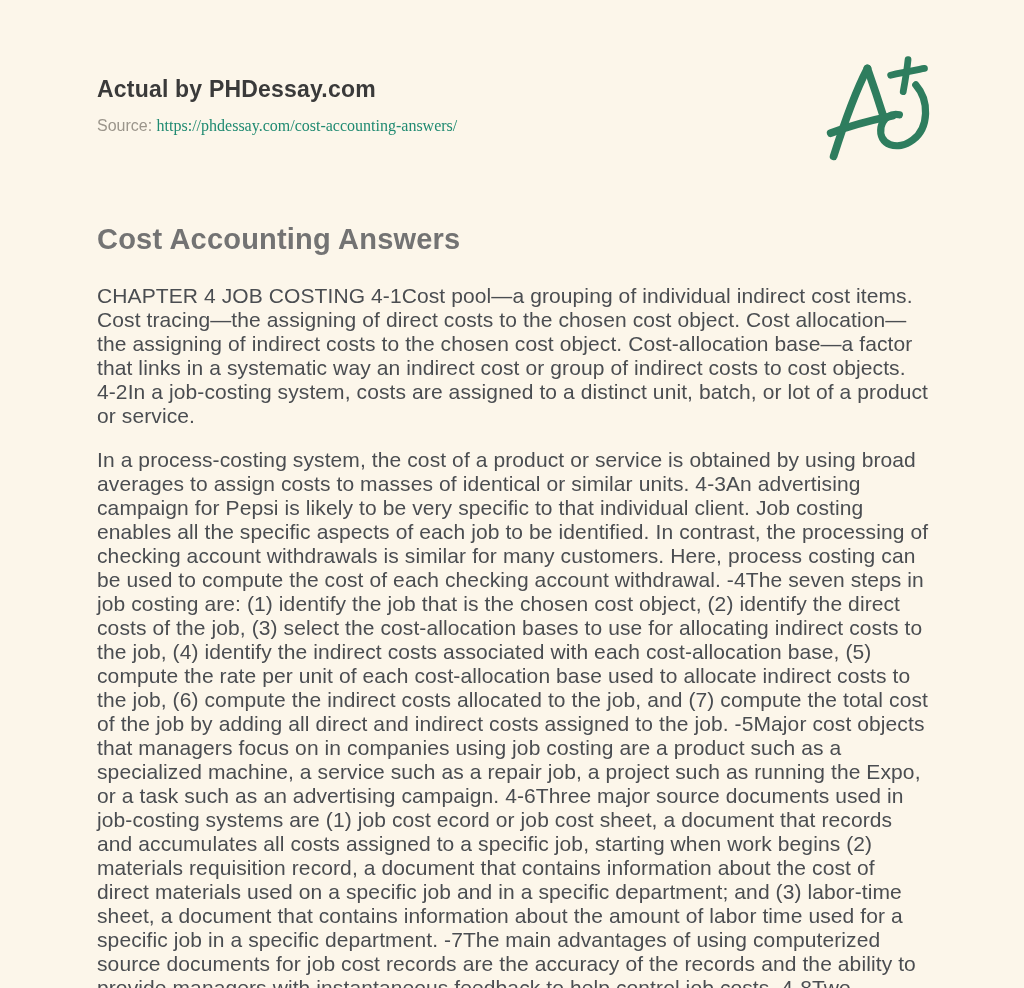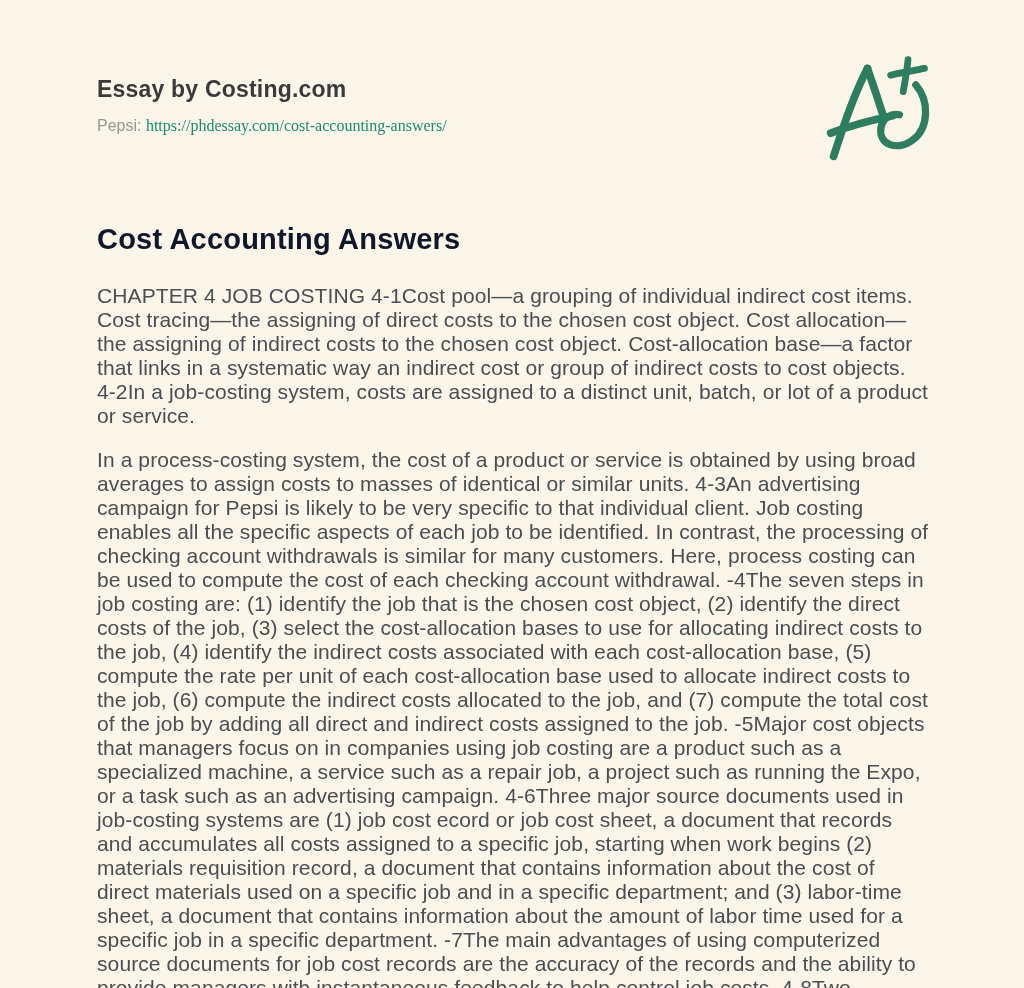--- a/index.html
+++ b/index.html
@@ -40,44 +40,44 @@
     top: 54px;
     right: 86px;
     width: 116px;
     height: 112px;
   }
   .logo svg { width: 100%; height: 100%; }
   .title {
     margin: 88px 0 0 0;
     font-size: 29px;
     font-weight: 700;
-    color: #0f172a;
+    color: #737373;
     letter-spacing: 0.2px;
   }
   .essay-body {
     margin-top: 28px;
     width: 832px;
   }
   .essay-body p {
     margin: 0 0 20px 0;
     font-size: 21px;
     line-height: 24px;
     color: #4a4d51;
     letter-spacing: 0.1px;
   }
 </style>
 </head>
 <body>
 
 <div class="page">
 
   <header>
-    <h1 class="byline">Essay by Costing.com</h1>
+    <h1 class="byline">Actual by PHDessay.com</h1>
     <p class="source-line">
-      <span>Pepsi:</span>
+      <span>Source:</span>
       <a href="#">https://phdessay.com/cost-accounting-answers/</a>
     </p>
     <div class="logo">
       <svg viewBox="0 0 120 112" fill="none" xmlns="http://www.w3.org/2000/svg">
 
         <path d="M12 104 C 24 66, 36 34, 47 13" stroke="#2e7d5e" stroke-width="8" stroke-linecap="round" fill="none"></path>
 
         <path d="M47 13 C 53 30, 59 48, 64 64" stroke="#2e7d5e" stroke-width="8" stroke-linecap="round" fill="none"></path>
 
         <path d="M9 80 C 32 71, 54 66, 73 62" stroke="#2e7d5e" stroke-width="8" stroke-linecap="round" fill="none"></path>

